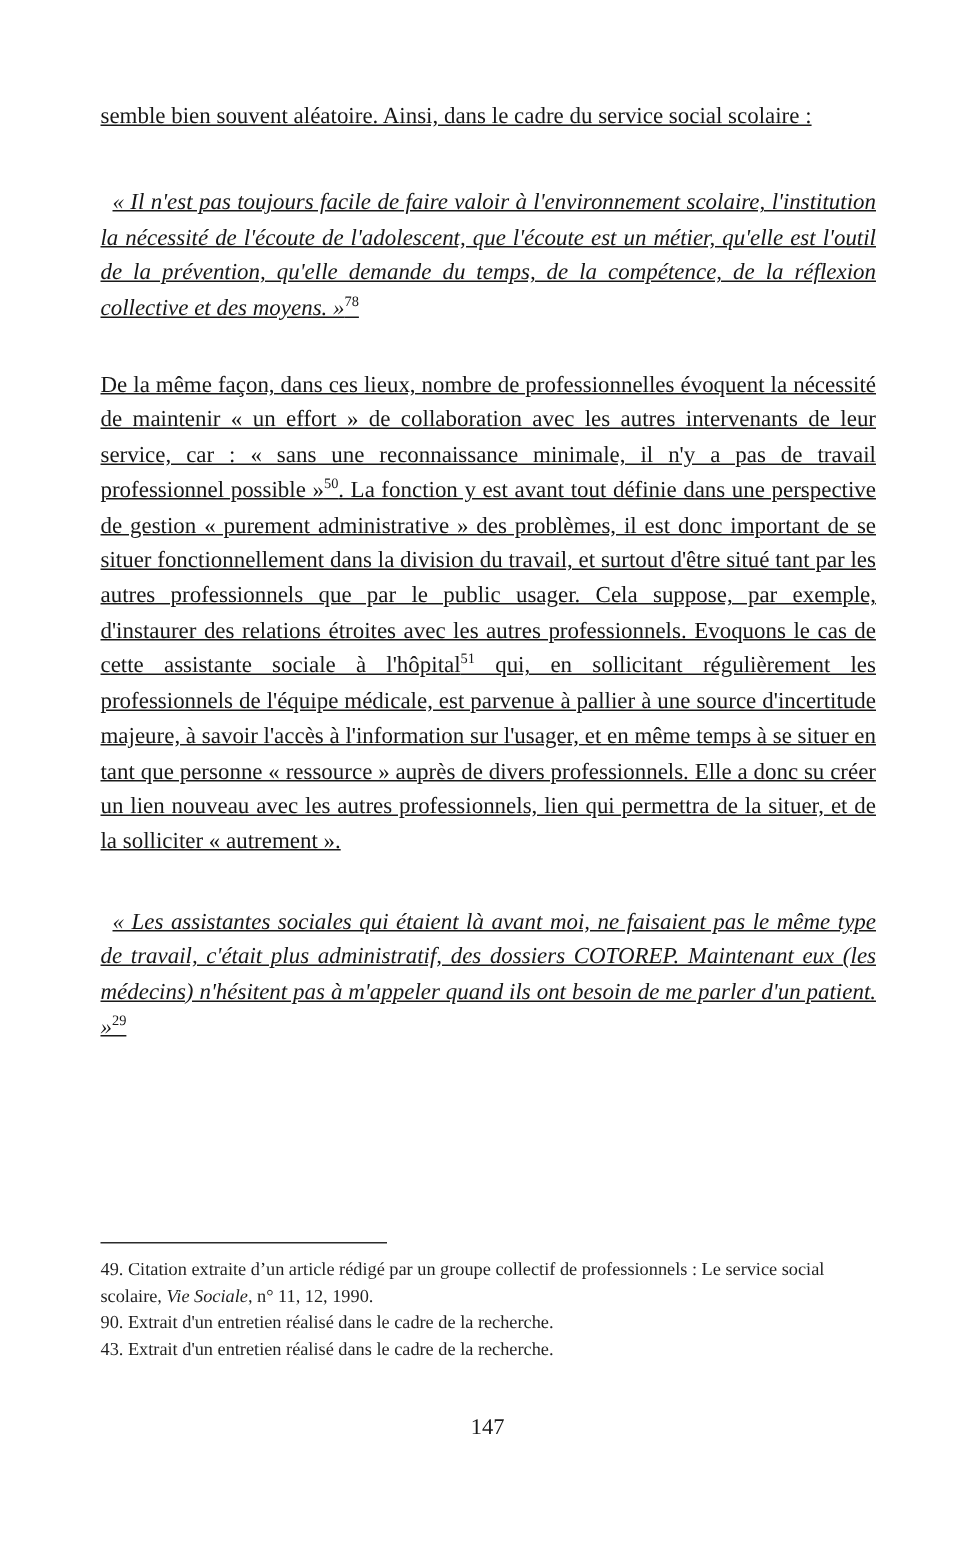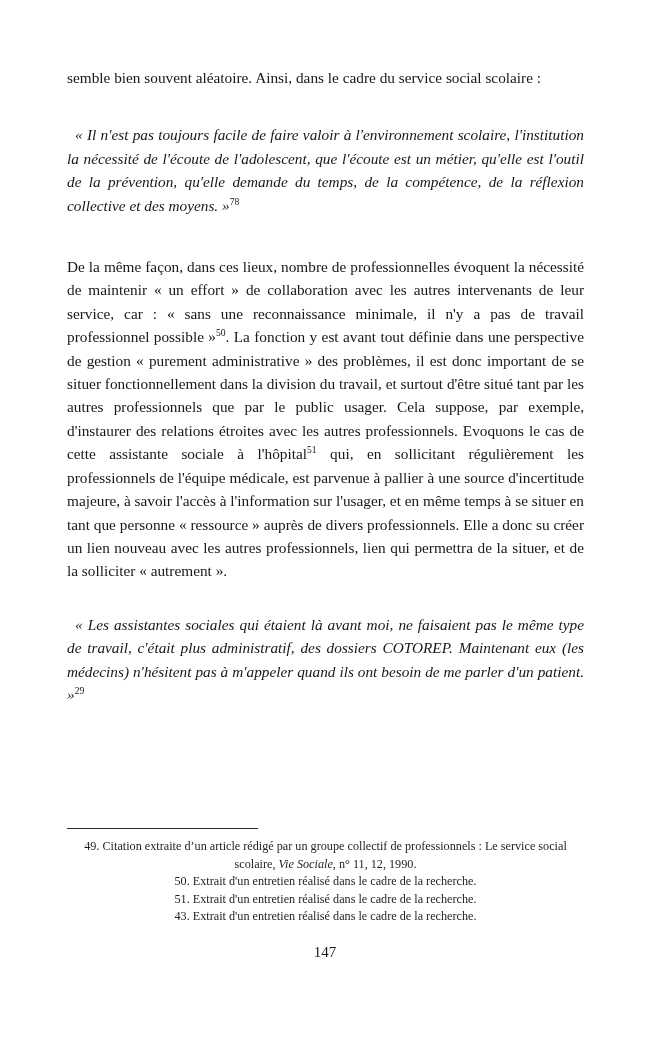--- a/index.html
+++ b/index.html
@@ -17,20 +17,21 @@
     overflow: hidden;
     font-family: "Liberation Serif", "DejaVu Serif", serif;
     color: #1a1a1a;
     -webkit-font-smoothing: antialiased;
   }
   .content {
     position: absolute;
     left: 67px;
     top: 66px;
     width: 517px;
+    text-decoration: underline;
   }
 
   
   p {
     margin: 0;
     font-size: 15.3px;
     line-height: 23.4px;
     text-align: justify;
     text-justify: inter-word;
     color: #171717;
@@ -41,21 +42,21 @@
 
   
   p.quote {
     font-style: italic;
     font-size: 15.3px;
     line-height: 23.4px;
     text-align: justify;
     text-indent: 8px;
   }
   .quote-1 { margin-top: 34px; }
-  .para-1  { margin-top: 38px; }
+  .para-1  { margin-top: 28px; }
   .quote-2 { margin-top: 30px; }
 
   sup {
     font-size: 9.6px;
     line-height: 0;
     vertical-align: 6px;
     font-style: normal;
   }
   .quote sup { font-style: normal; }
 
@@ -69,21 +70,21 @@
   .fn-rule {
     width: 191px;
     height: 0;
     border-top: 1.3px solid #2b2b2b;
     margin: 0 0 9px 0;
   }
   .fn {
     margin: 0;
     font-size: 12.2px;
     line-height: 17.6px;
-    text-align: center;
+    text-align: left;
     color: #1f1f1f;
   }
   .fn i { font-style: italic; }
 
   
   .folio {
     position: absolute;
     left: 0;
     top: 944px;
     width: 650px;
@@ -108,22 +109,21 @@
 
     <p class="quote quote-2"><span>« Les assistantes sociales qui étaient là avant moi, ne faisaient pas le même type de travail, c'était plus administratif, des dossiers COTOREP. Maintenant eux (les médecins) n'hésitent pas à m'appeler quand ils ont besoin de me parler d'un patient. »</span><sup>29</sup></p>
 
   </div>
 
   <div class="footnotes">
     <div class="fn-rule"></div>
 
     <p class="fn"><span>49. Citation extraite d’un article rédigé par un groupe collectif de professionnels : Le service social scolaire, </span><i>Vie Sociale</i><span>, n° 11, 12, 1990.</span></p>
 
-    <p class="fn"><span>50. Extrait d'un entretien réalisé dans le cadre de la recherche.</span></p>
+    <p class="fn"><span>90. Extrait d'un entretien réalisé dans le cadre de la recherche.</span></p>
 
-    <p class="fn"><span>51. Extrait d'un entretien réalisé dans le cadre de la recherche.</span></p>
 
     <p class="fn"><span>43. Extrait d'un entretien réalisé dans le cadre de la recherche.</span></p>
   </div>
 
   <div class="folio">147</div>
 
 </div>
 
 </body></html>

